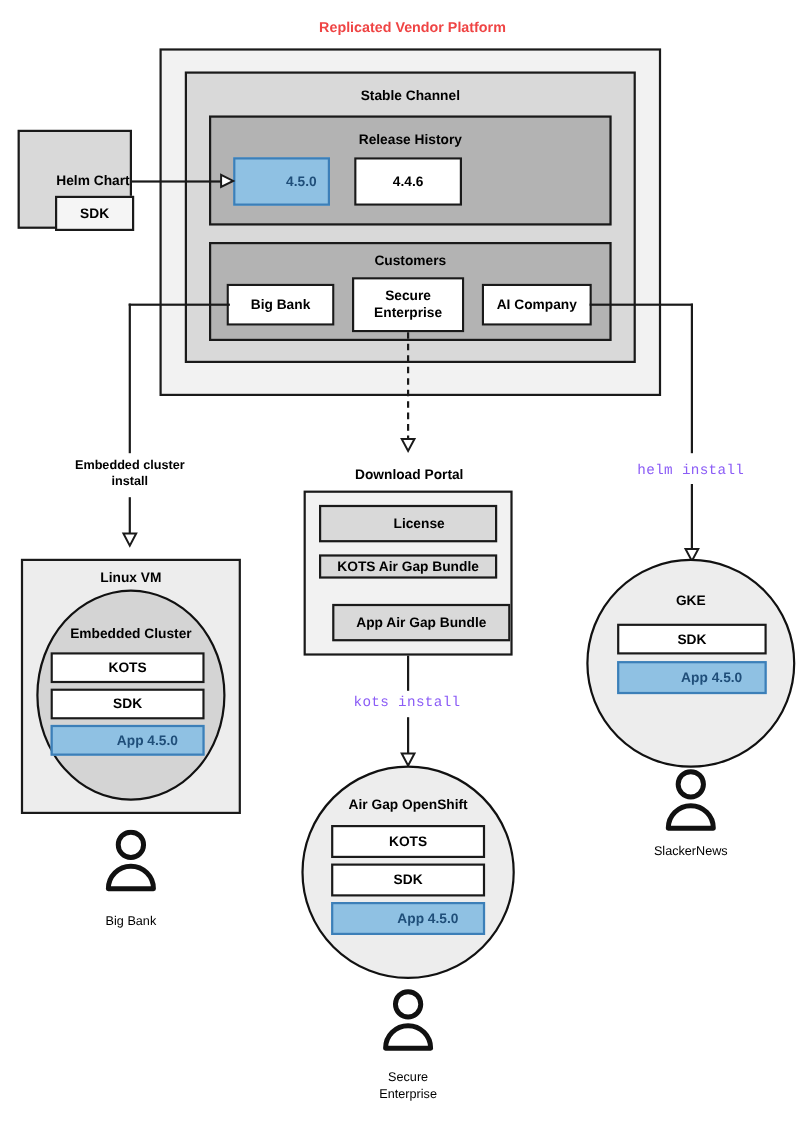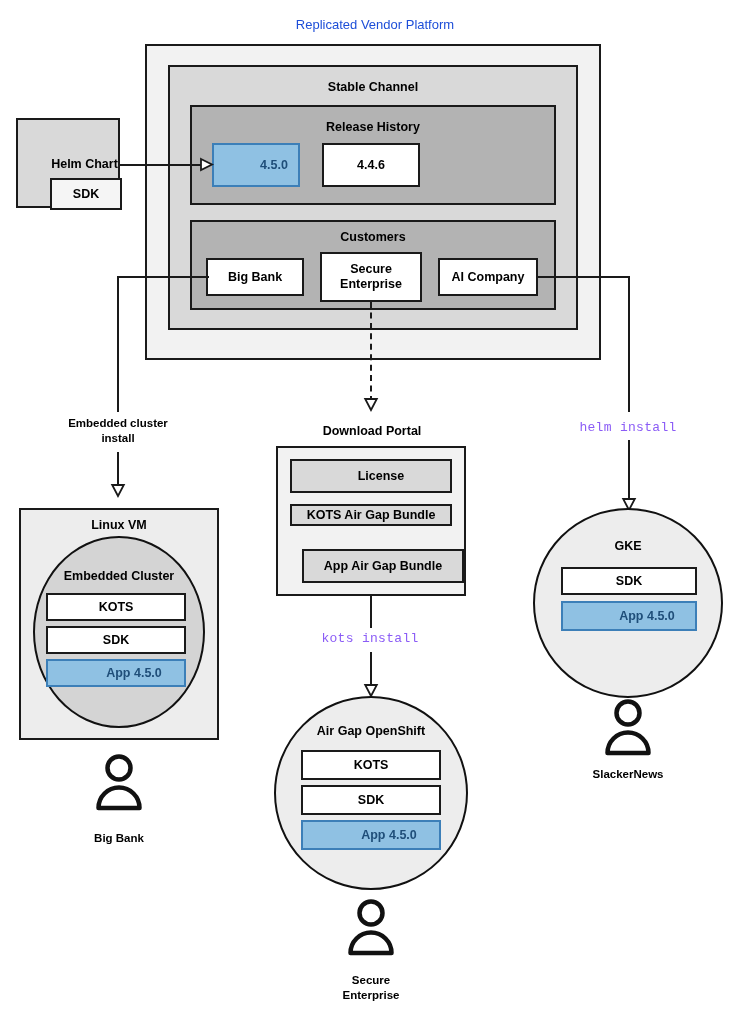--- a/index.html
+++ b/index.html
@@ -3,28 +3,28 @@
 <meta charset="utf-8">
 <style>
   html,body{margin:0;padding:0;background:#ffffff;}
   body{width:734px;height:1026px;position:relative;overflow:hidden;
        font-family:"Liberation Sans","DejaVu Sans",sans-serif;
        -webkit-font-smoothing:antialiased;}
   .abs{position:absolute;box-sizing:border-box;}
   .ctr{display:flex;align-items:center;justify-content:center;text-align:center;}
 
   
-  .t-title{font-size:13px;font-weight:normal;color:#1d4ed8;}
+  .t-title{font-size:13px;font-weight:bold;color:#ef4444;}
   .t-hdr{font-size:12.5px;font-weight:bold;color:#000;}
   .t-box{font-size:12.5px;font-weight:bold;color:#000;line-height:1.18;}
   .t-blue{font-size:12.5px;font-weight:bold;color:#1F4E79;}
   .t-lbl{font-size:11.5px;font-weight:bold;color:#000;line-height:1.28;}
   .t-mono{font-family:"Liberation Mono","DejaVu Sans Mono",monospace;
           font-size:13px;font-weight:normal;color:#8b5cf6;letter-spacing:.3px;}
-  .t-person{font-size:11.5px;font-weight:bold;color:#000;line-height:1.3;}
+  .t-person{font-size:11.5px;font-weight:normal;color:#000;line-height:1.3;}
 
   
   .outer{background:#F2F2F2;border:2px solid #1a1a1a;}
   .lvl2 {background:#D9D9D9;border:2px solid #1a1a1a;}
   .lvl3 {background:#B3B3B3;border:2px solid #1a1a1a;}
   .wbox {background:#FFFFFF;border:2px solid #1a1a1a;}
   .gbox {background:#D9D9D9;border:2px solid #1a1a1a;}
   .lbox {background:#F5F5F5;border:2px solid #1a1a1a;}
   .bbox {background:#8FC1E3;border:2px solid #3C7FB8;padding-left:36px;}
   .circle{background:#EDEDED;border:2.5px solid #111;border-radius:50%;}

